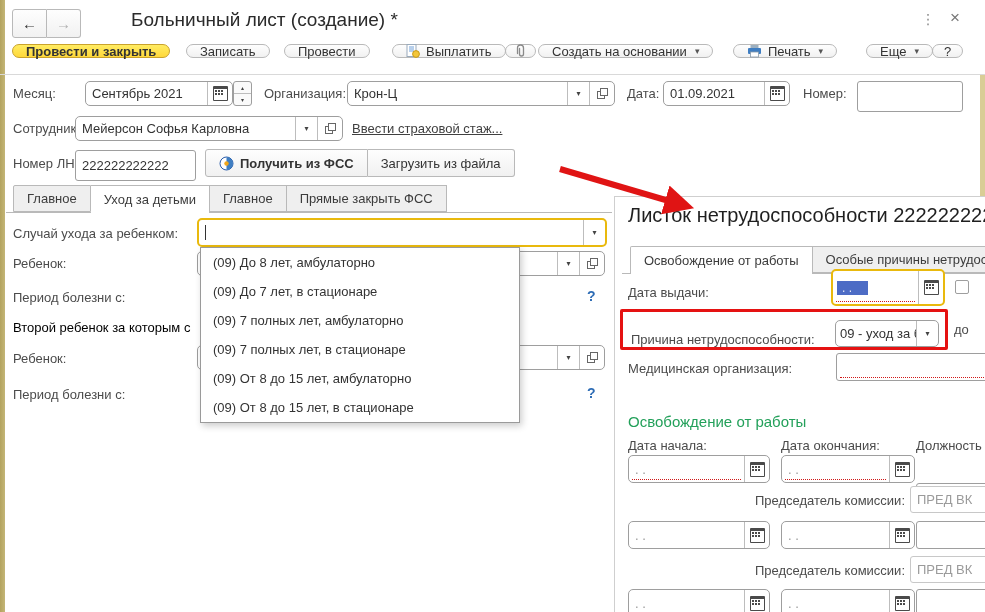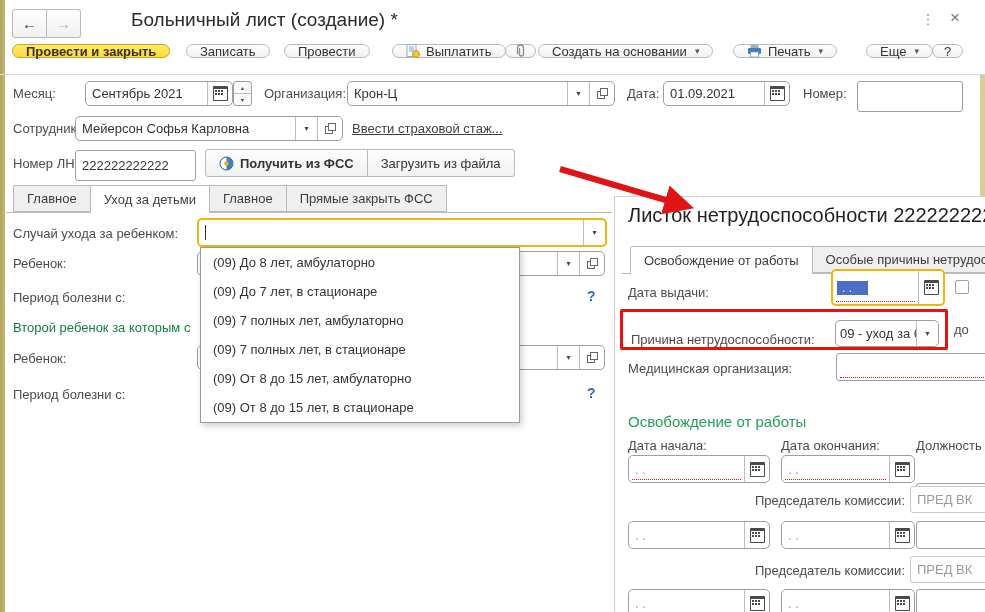--- a/index.html
+++ b/index.html
@@ -50,21 +50,21 @@
   .tab.active{background:#fff;height:28px;margin-bottom:-1px;border-bottom:none;}
   .dropdown{background:#fff;border:1px solid #9a9a9a;box-shadow:2px 3px 7px rgba(0,0,0,.2);z-index:30;}
   .dditem{height:29px;display:flex;align-items:center;padding:0 12px;color:#333;white-space:nowrap;cursor:pointer;}
   .focus-y{border:2px solid #e9b90d;height:29px;}
   .req{position:relative;}
   .req::after{content:'';position:absolute;left:3px;right:3px;bottom:2px;border-bottom:1px dotted #d01818;}
   .chk{width:14px;height:14px;border:1px solid #9e9e9e;border-radius:2px;background:#fff;box-sizing:border-box;cursor:pointer;}
   .q{color:#2d6cb5;font-weight:700;font-size:14px;cursor:pointer;}
   .ph{color:#9b9b9b;}
   .paneltitle{font-size:20px;color:#1f1f1f;white-space:nowrap;}
-  .green{color:#15803d;}
+  .green{color:#000000;}
   .heading-green{color:#23a05a;font-size:15px;white-space:nowrap;}
   .sel-blue{background:#4d6cc5;color:#e4e8f5;padding:0 16px 0 5px;font-size:12px;}
   .cursor{width:1px;height:15px;background:#333;}
   .stripe{background:linear-gradient(90deg,#b3a35f,#c4b677);}
   .divider{border-top:1px solid #d9d9d9;}
   .redbox{border:3px solid #e51212;border-radius:2px;display:flex;align-items:flex-end;
        padding:0 6px;box-sizing:border-box;background:transparent;z-index:12;}
   .panel-border-l{border-left:1px solid #cfcfcf;}
   .panel-border-t{border-top:1px solid #cfcfcf;}
   .dots{color:#8a8a8a;font-size:14px;cursor:pointer;}

